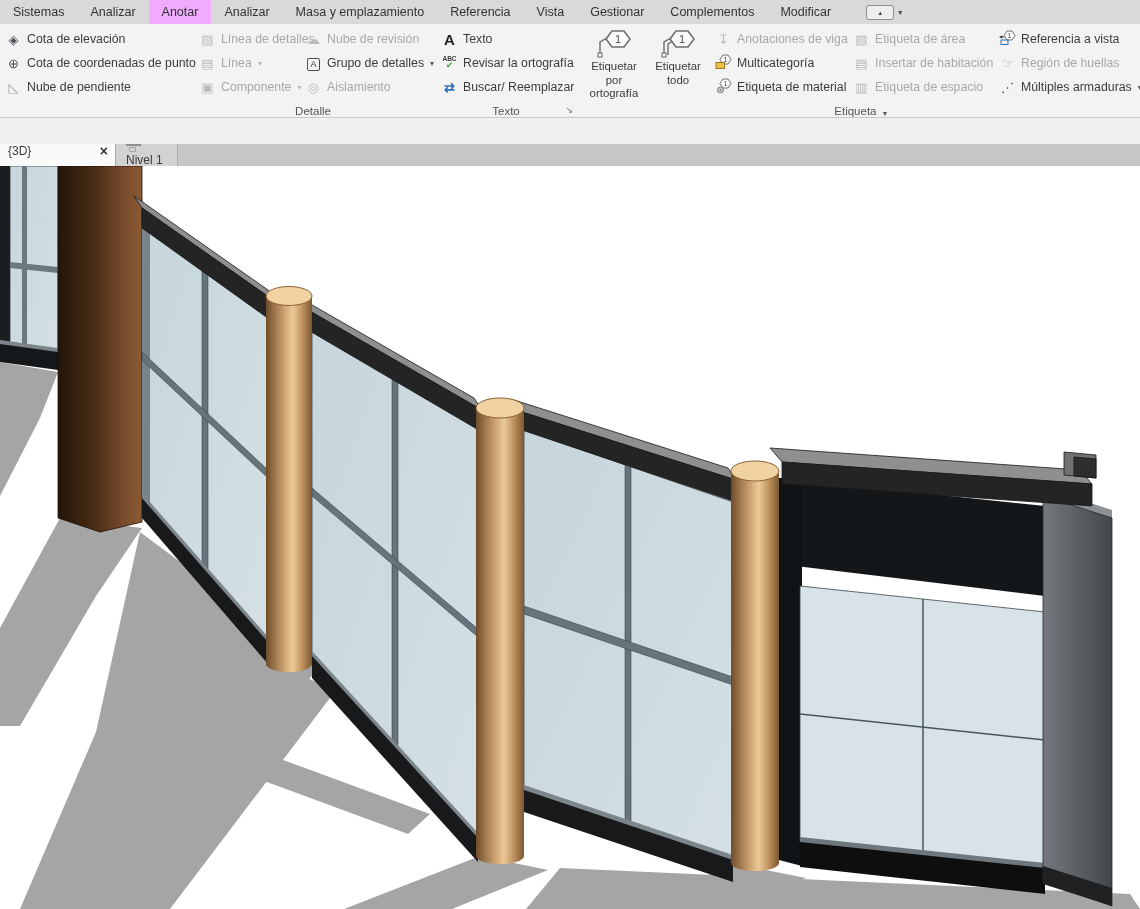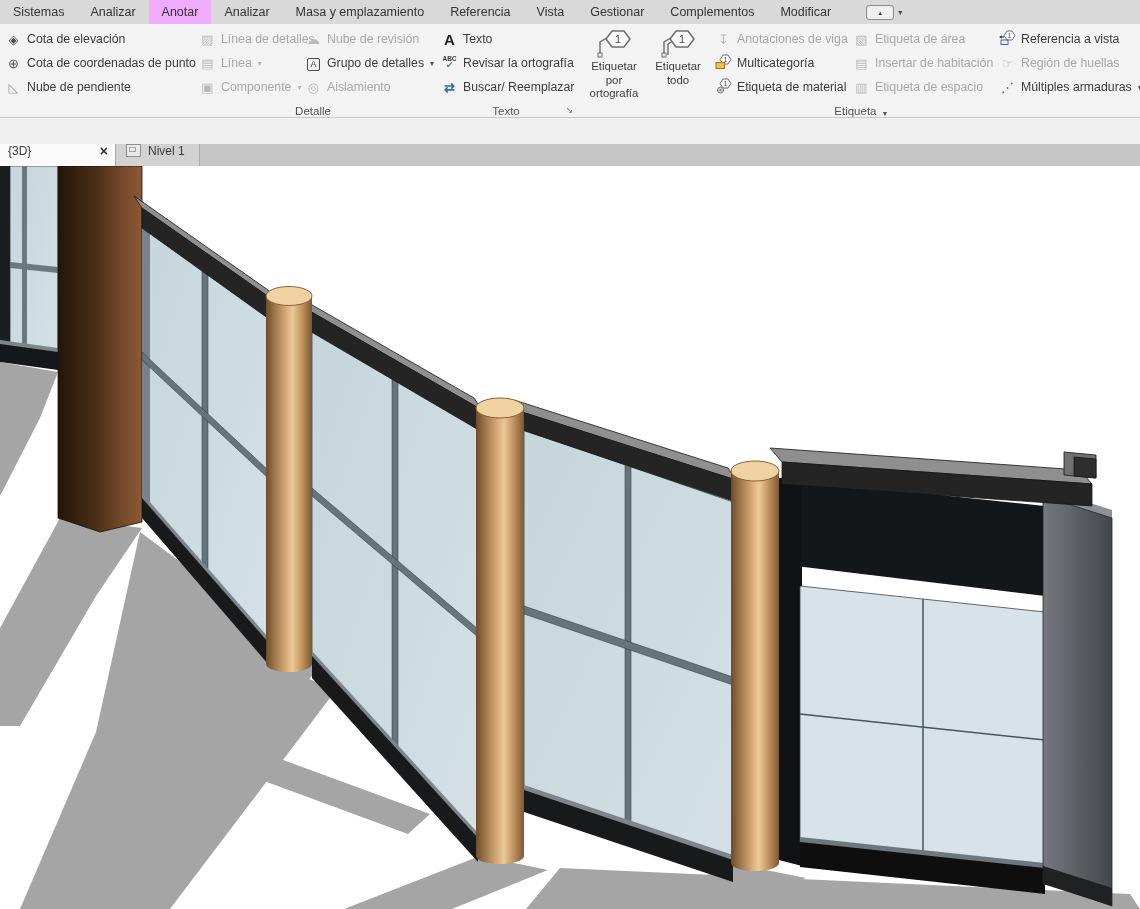--- a/index.html
+++ b/index.html
@@ -49,21 +49,21 @@
   .chk{font-size:9px;color:#3da33d;margin-top:-1px;}
   .swap{color:#2f6fb5;font-weight:bold;font-size:13px;}
   .tagsvg{display:block;}
 
   
   .gap{height:26px;background:#f0f0f0;}
   .vtabs{height:22px;background:#c6c6c6;display:flex;align-items:stretch;font-size:12px;color:#3a3a3a;}
   .vtab{display:flex;cursor:default;}
   .vtab[data-state="active"]{background:#fafafa;width:100px;justify-content:space-between;padding:0 7px 0 8px;}
   .vtab[data-state="normal"]{background:#d2d2d2;border-left:1px solid #aaa;border-right:1px solid #aaa;
-        gap:7px;padding:0 14px 0 10px;}
+        gap:7px;padding:0 14px 0 10px;flex-direction:column;}
   .vclose{font-size:14px;font-weight:bold;color:#333;line-height:1;}
   .plan-ic{width:13px;height:11px;border:1px solid #8f8f8f;background:#e9e9e9;position:relative;}
   .plan-ic:before{content:"";position:absolute;left:2px;top:2px;width:5px;height:3px;border:1px solid #a5a5a5;}
 
   .viewport{height:743px;background:#ffffff;}
 </style>
 </head>
 <body>
 
 <div class="tabbar">

